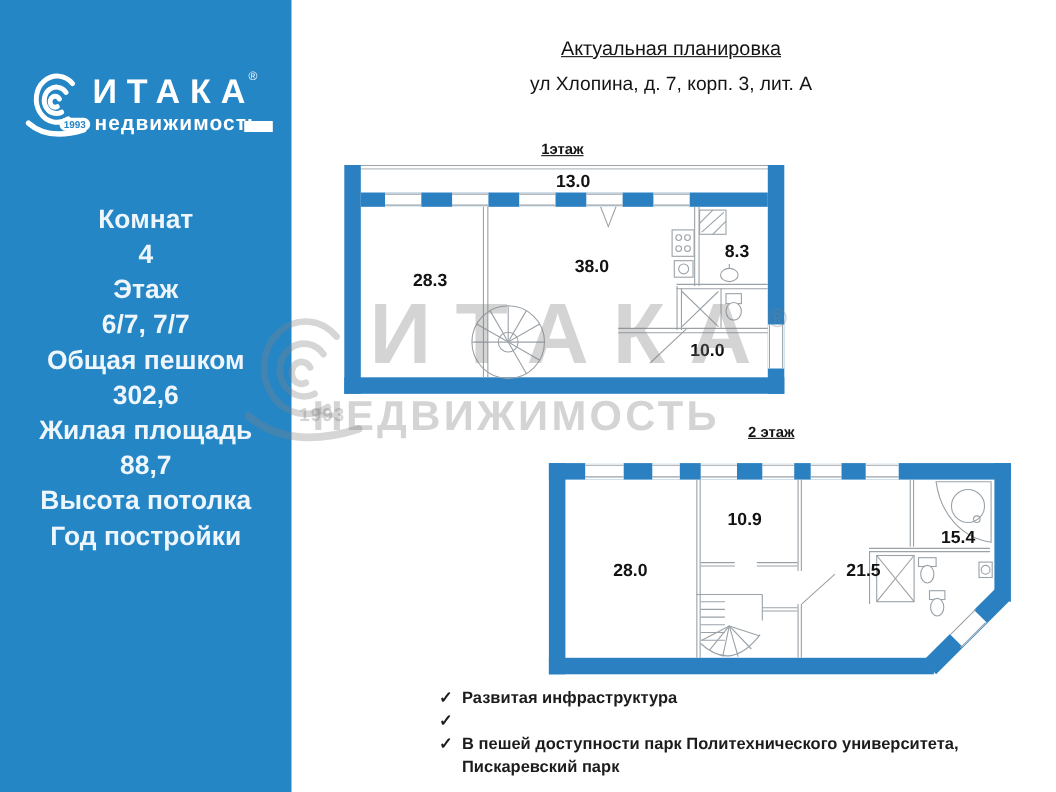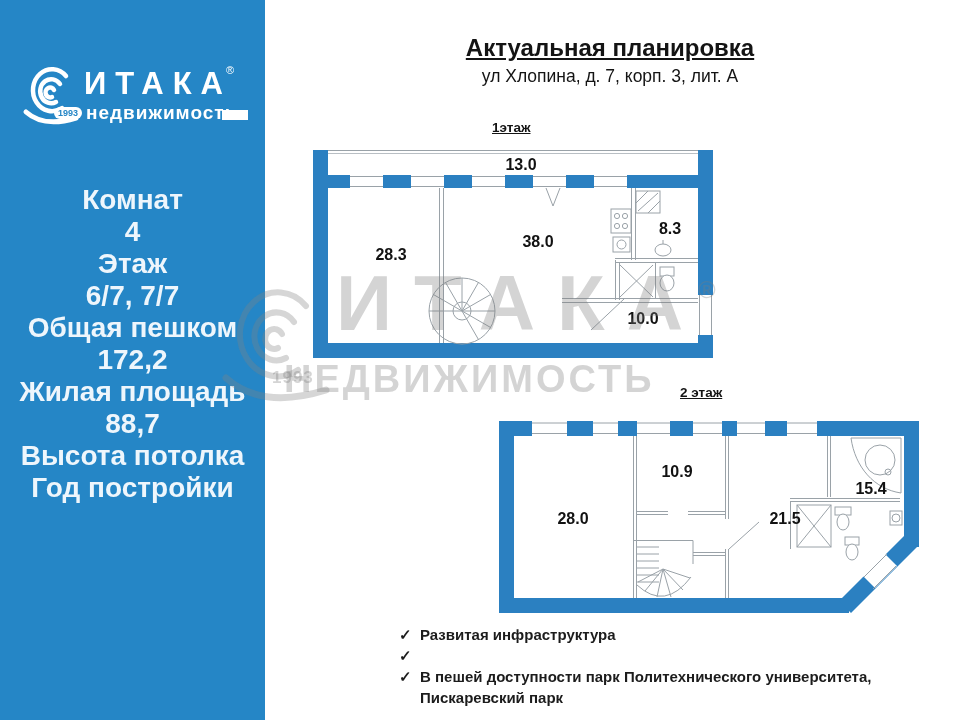--- a/index.html
+++ b/index.html
@@ -14,29 +14,29 @@
 
   
   .sidebar{position:absolute;left:0;top:0;width:265px;height:720px;background:var(--sidebar-blue);z-index:2;}
   .logo{position:absolute;left:22px;top:58px;width:230px;height:80px;color:#fff;}
   .logo-spiral{position:absolute;left:0;top:2px;}
   .logo-brand{position:absolute;left:62px;top:8px;font-size:31px;font-weight:bold;letter-spacing:9px;color:#fff;white-space:nowrap;}
   .logo-reg{position:absolute;left:204px;top:6px;font-size:11px;color:#fff;}
   .logo-sub{position:absolute;left:64px;top:44px;font-size:19px;font-weight:bold;letter-spacing:1px;color:#fff;white-space:nowrap;}
   .logo-year{position:absolute;left:32px;top:49px;background:#fff;color:var(--sidebar-blue);font-size:9px;font-weight:bold;padding:1px 4px;border-radius:6px;}
   .logo-dash{position:absolute;left:200px;top:52px;width:26px;height:10px;background:#fff;}
-  .stats{position:absolute;left:0;top:184px;width:265px;text-align:center;color:#eef6fc;font-size:28px;font-weight:bold;line-height:32px;}
+  .stats{position:absolute;left:0;top:184px;width:265px;text-align:center;color:#eef6fc;font-size:24px;font-weight:bold;line-height:32px;}
 
   
   .hdr{position:absolute;left:330px;top:0;width:560px;text-align:center;color:var(--text-dark);z-index:1;}
-  .hdr-title{position:absolute;left:0;top:34px;width:560px;font-size:24px;font-weight:bold;text-decoration:underline;}
+  .hdr-title{position:absolute;left:0;top:34px;width:560px;font-size:18px;font-weight:normal;text-decoration:underline;}
   .hdr-addr{position:absolute;left:0;top:66px;width:560px;font-size:17.5px;font-weight:normal;}
 
   .floor-label{position:absolute;font-size:13.5px;font-weight:bold;color:var(--text-dark);text-decoration:underline;z-index:1;}
-  .fl1{left:492px;top:120px;}
+  .fl1{left:492px;top:128px;}
   .fl2{left:680px;top:385px;}
 
   .plan{position:absolute;z-index:1;}
   .wall{fill:var(--wall-blue);}
   .pline{stroke:#9aa2a8;stroke-width:1;fill:none;}
   .pline2{stroke:#b9bfc4;stroke-width:1;fill:none;}
   .wgap{fill:#ffffff;}
   .fix{stroke:#9aa2a8;stroke-width:1;fill:#ffffff;}
   .plabel{font-family:"Liberation Sans",sans-serif;font-size:16px;font-weight:bold;fill:#121212;}
 
@@ -73,21 +73,21 @@
       <div class="logo-sub">недвижимость</div>
       <div class="logo-year">1993</div>
       <div class="logo-dash"></div>
     </div>
     <div class="stats">
       <div>Комнат</div>
       <div>4</div>
       <div>Этаж</div>
       <div>6/7, 7/7</div>
       <div>Общая пешком</div>
-      <div>172,2</div>
+      <div>302,6</div>
       <div>Жилая площадь</div>
       <div>88,7</div>
       <div>Высота потолка</div>
       <div>Год постройки</div>
     </div>
   </div>
 
   <div class="hdr">
     <div class="hdr-title">Актуальная планировка</div>
     <div class="hdr-addr">ул Хлопина, д. 7, корп. 3, лит. А</div>

